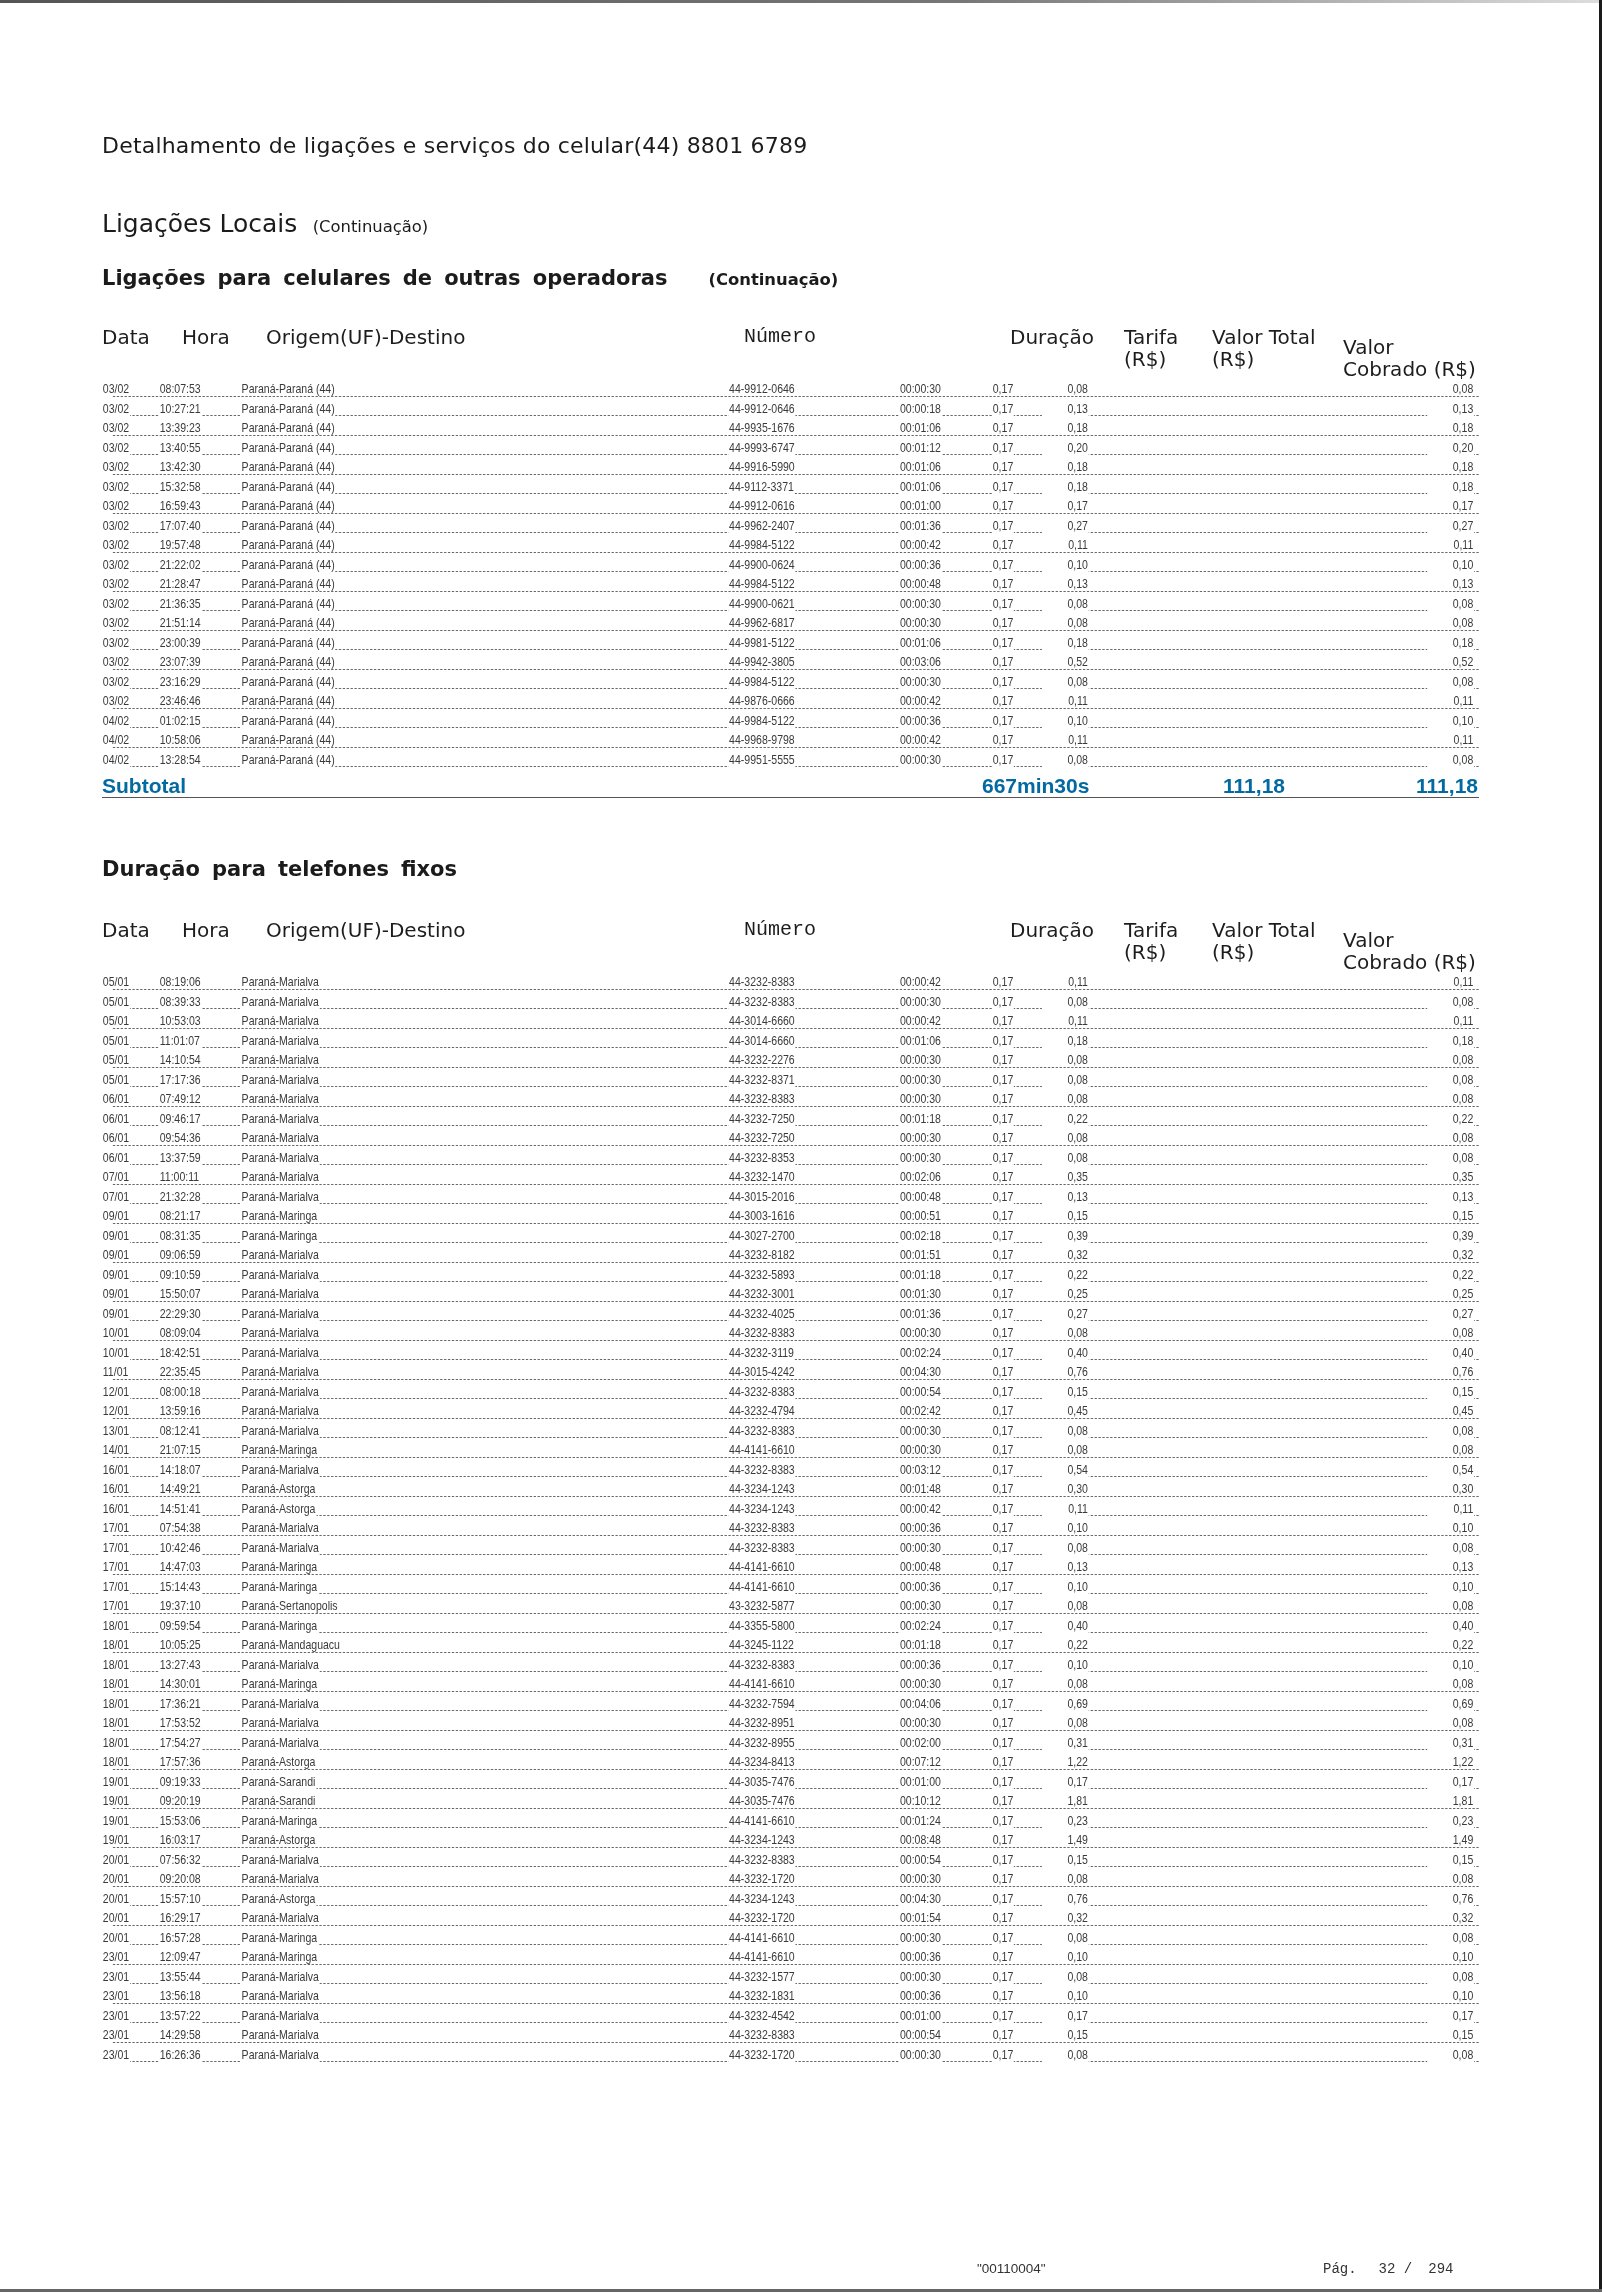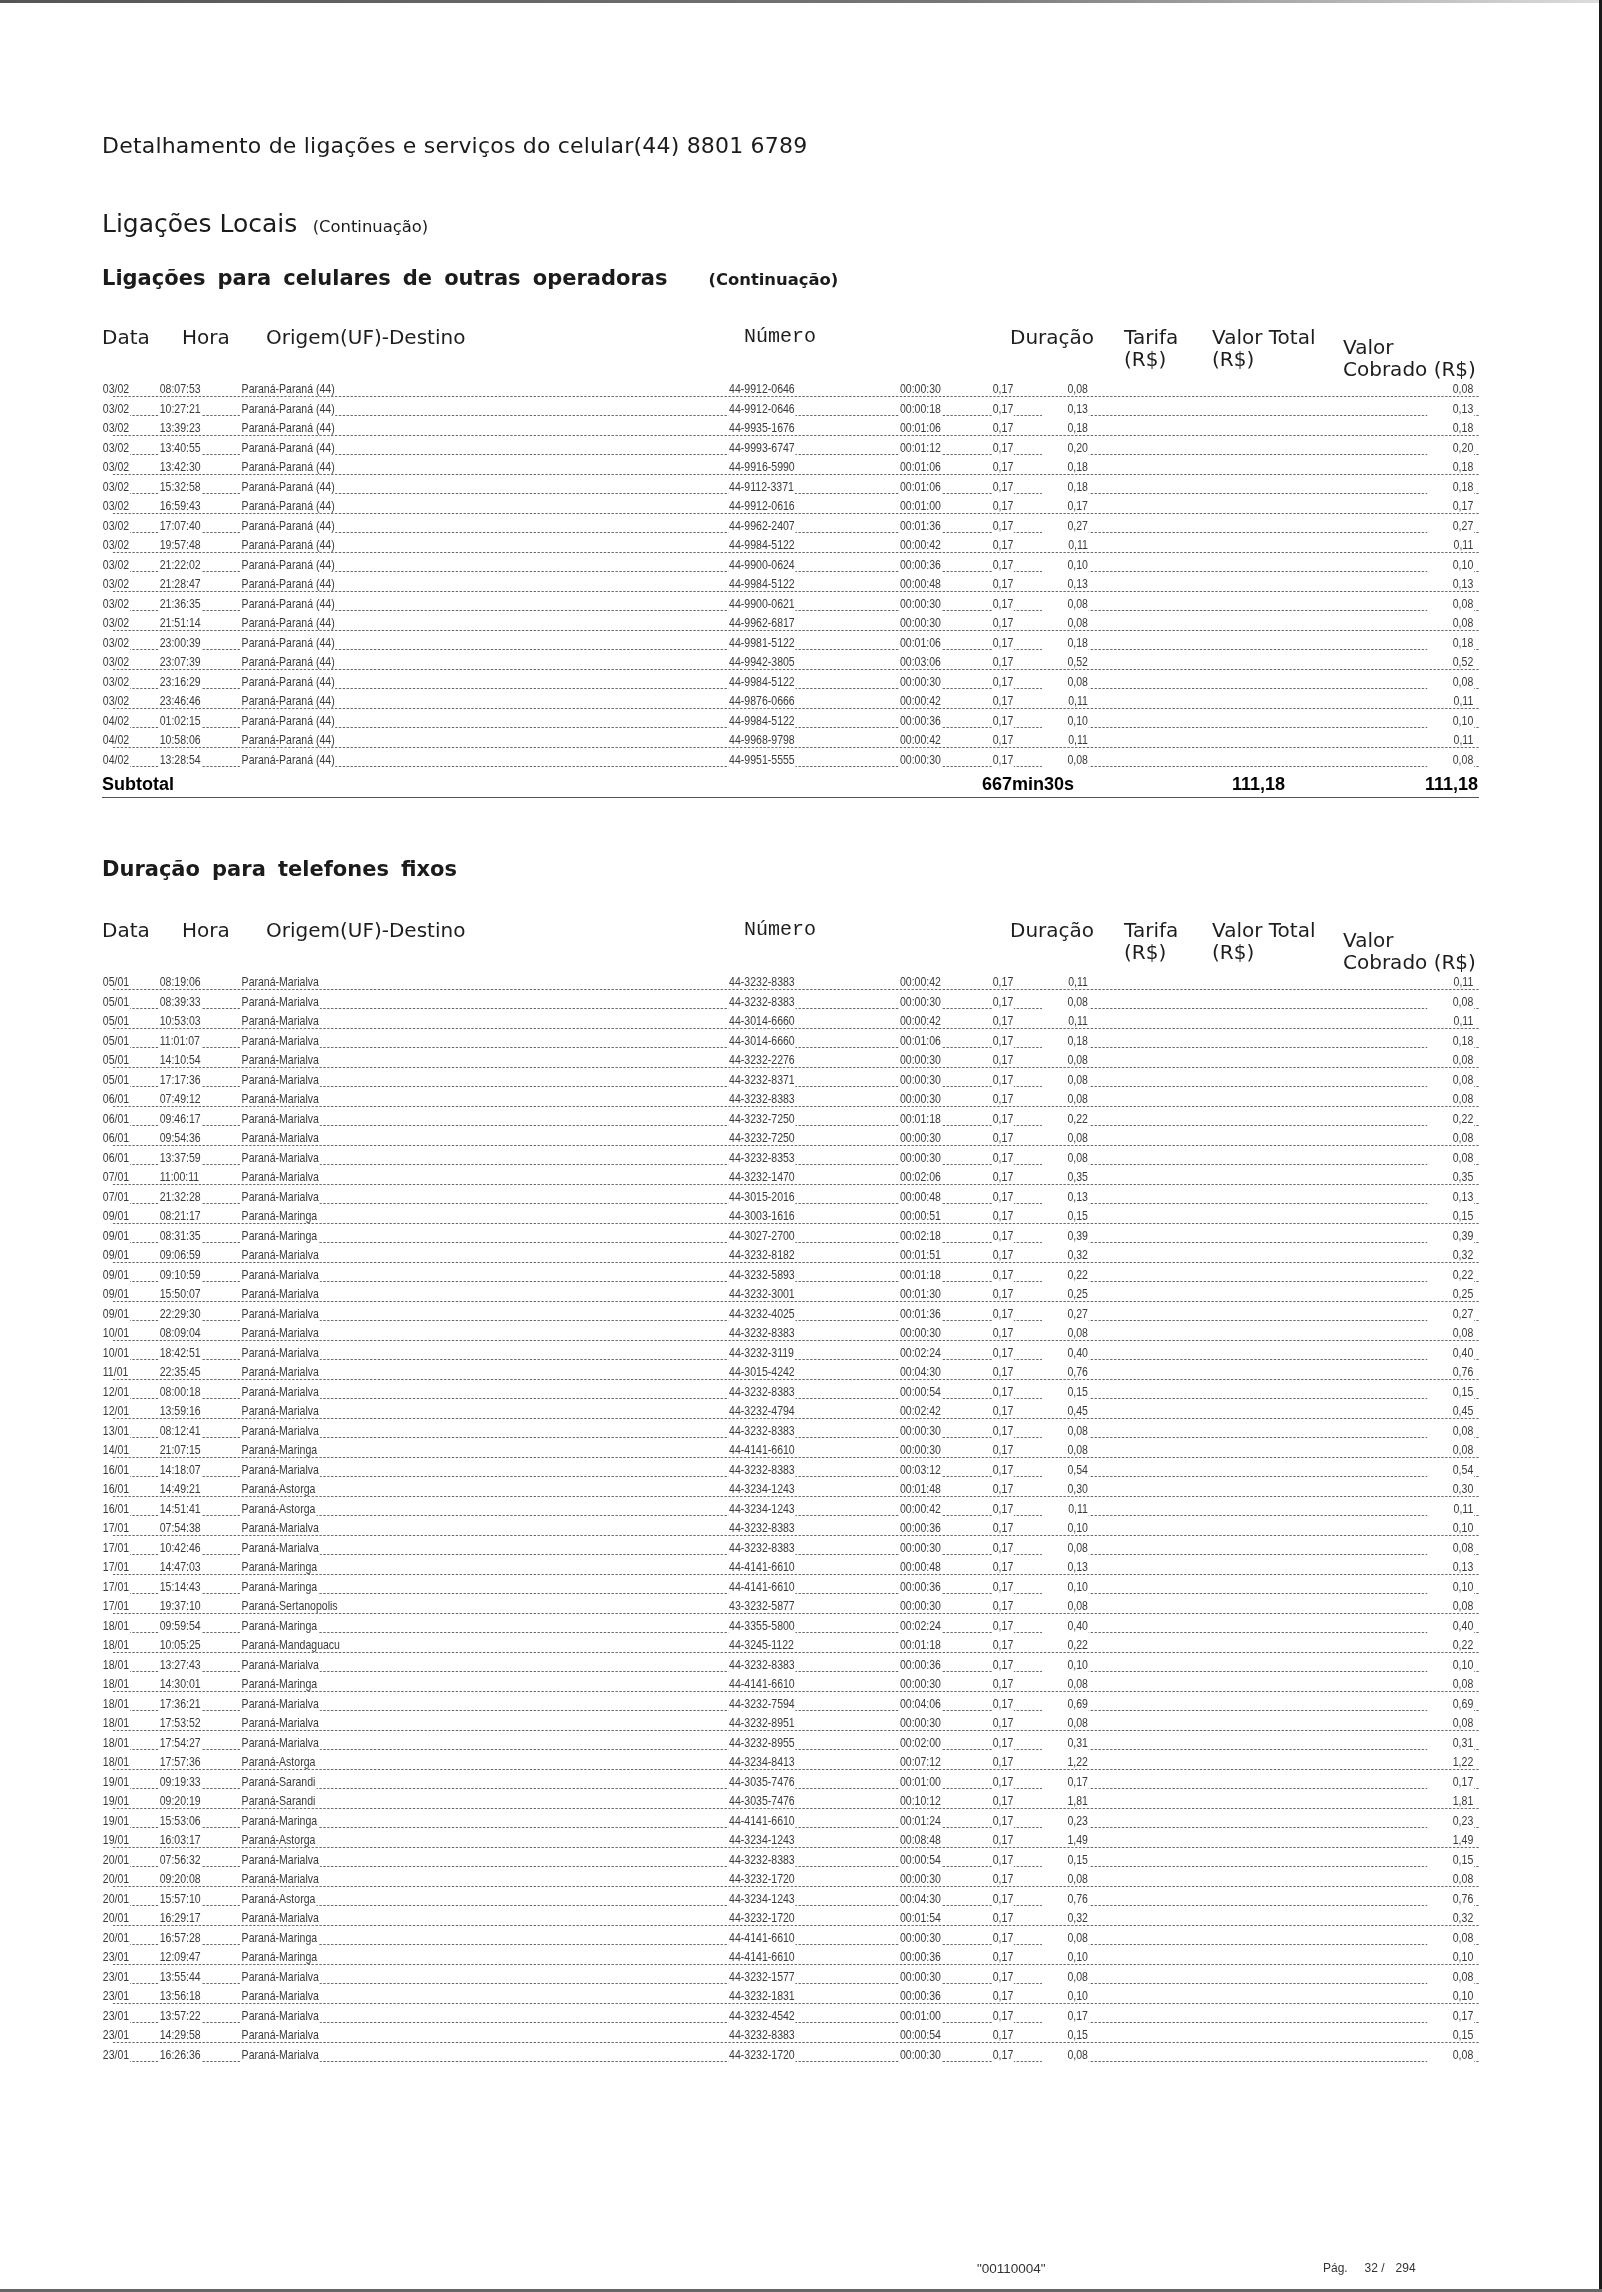--- a/index.html
+++ b/index.html
@@ -37,31 +37,31 @@
     .c-cob { left: 1634px; }
     .c-tot, .c-cob { text-align: right; width: 58px; }
     .c-tot { left: 1205px; }
     .c-cob { left: 1699px; }
 
     .h-data { left: 0; } .h-hora { left: 80px; } .h-orig { left: 164px; }
     .h-num { left: 642px; font-family: Liberation Mono, monospace; } .h-dur { left: 908px; } .h-tar { left: 1022px; }
     .h-tot { left: 1110px; } .h-cob { left: 1241px; }
 
     .subtotal { position: relative; height: 27px; font-family: "Liberation Sans", sans-serif; font-weight: bold;
-      font-size: 18px; color: #000000; border-bottom: 1.9px solid #555; text-decoration: underline; }
+      font-size: 21px; color: #0369a1; border-bottom: 1.9px solid #555; text-decoration: underline; }
     .subtotal span { position: absolute; top: 3.9px; }
     .st-label { left: 0; }
     .st-dur { left: 880px; }
     .st-tot { left: 1072px; width: 111px; text-align: right; }
     .st-cob { left: 1265px; width: 111px; text-align: right; }
 
     .footer-code { position: absolute; left: 977px; top: 2261px; font-family: "Liberation Sans", sans-serif;
       font-size: 13.5px; color: #333; }
-    .footer-page { position: absolute; left: 1323px; top: 2261px; font-family: Liberation Sans, sans-serif;
-      font-size: 12px; color: #333; }
+    .footer-page { position: absolute; left: 1323px; top: 2261px; font-family: Liberation Mono, monospace;
+      font-size: 14px; color: #333; }
   </style>
 </head>
 <body>
 
 <div class="top-edge"></div>
 <div class="right-edge"></div>
 <div class="bottom-edge"></div>
 
 <div class="page-title">Detalhamento de ligações e serviços do celular(44) 8801 6789</div>
 

